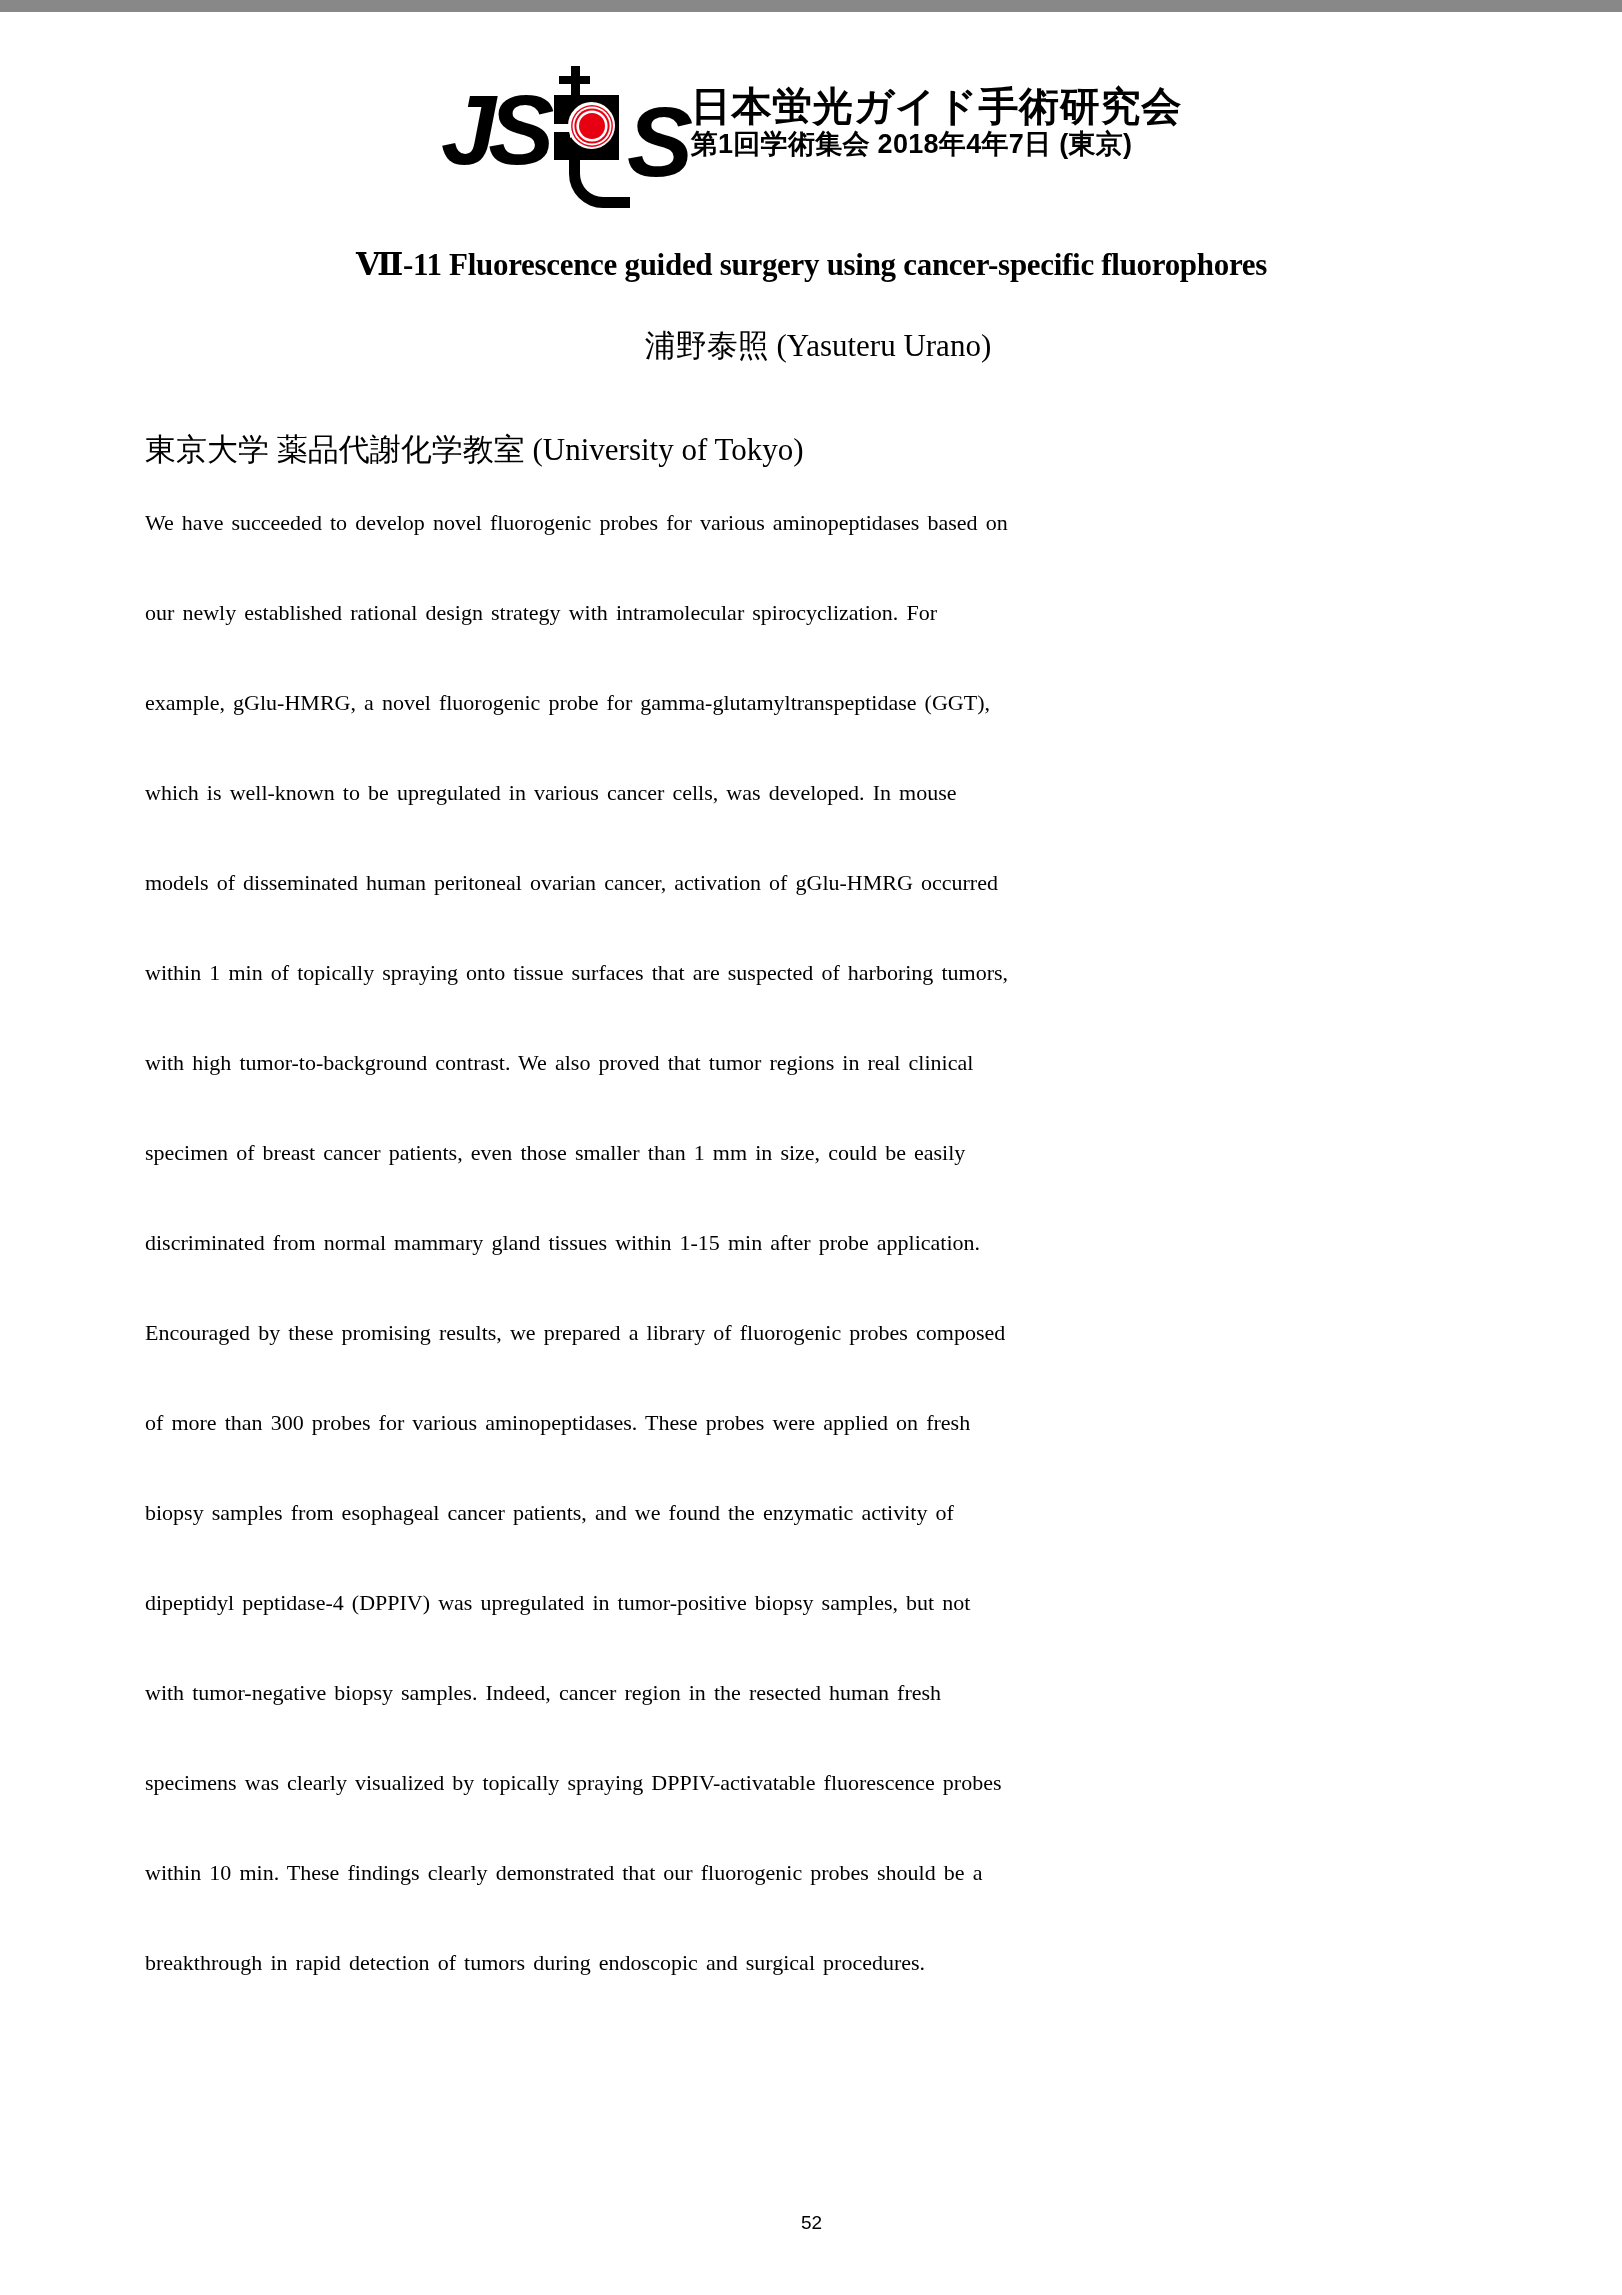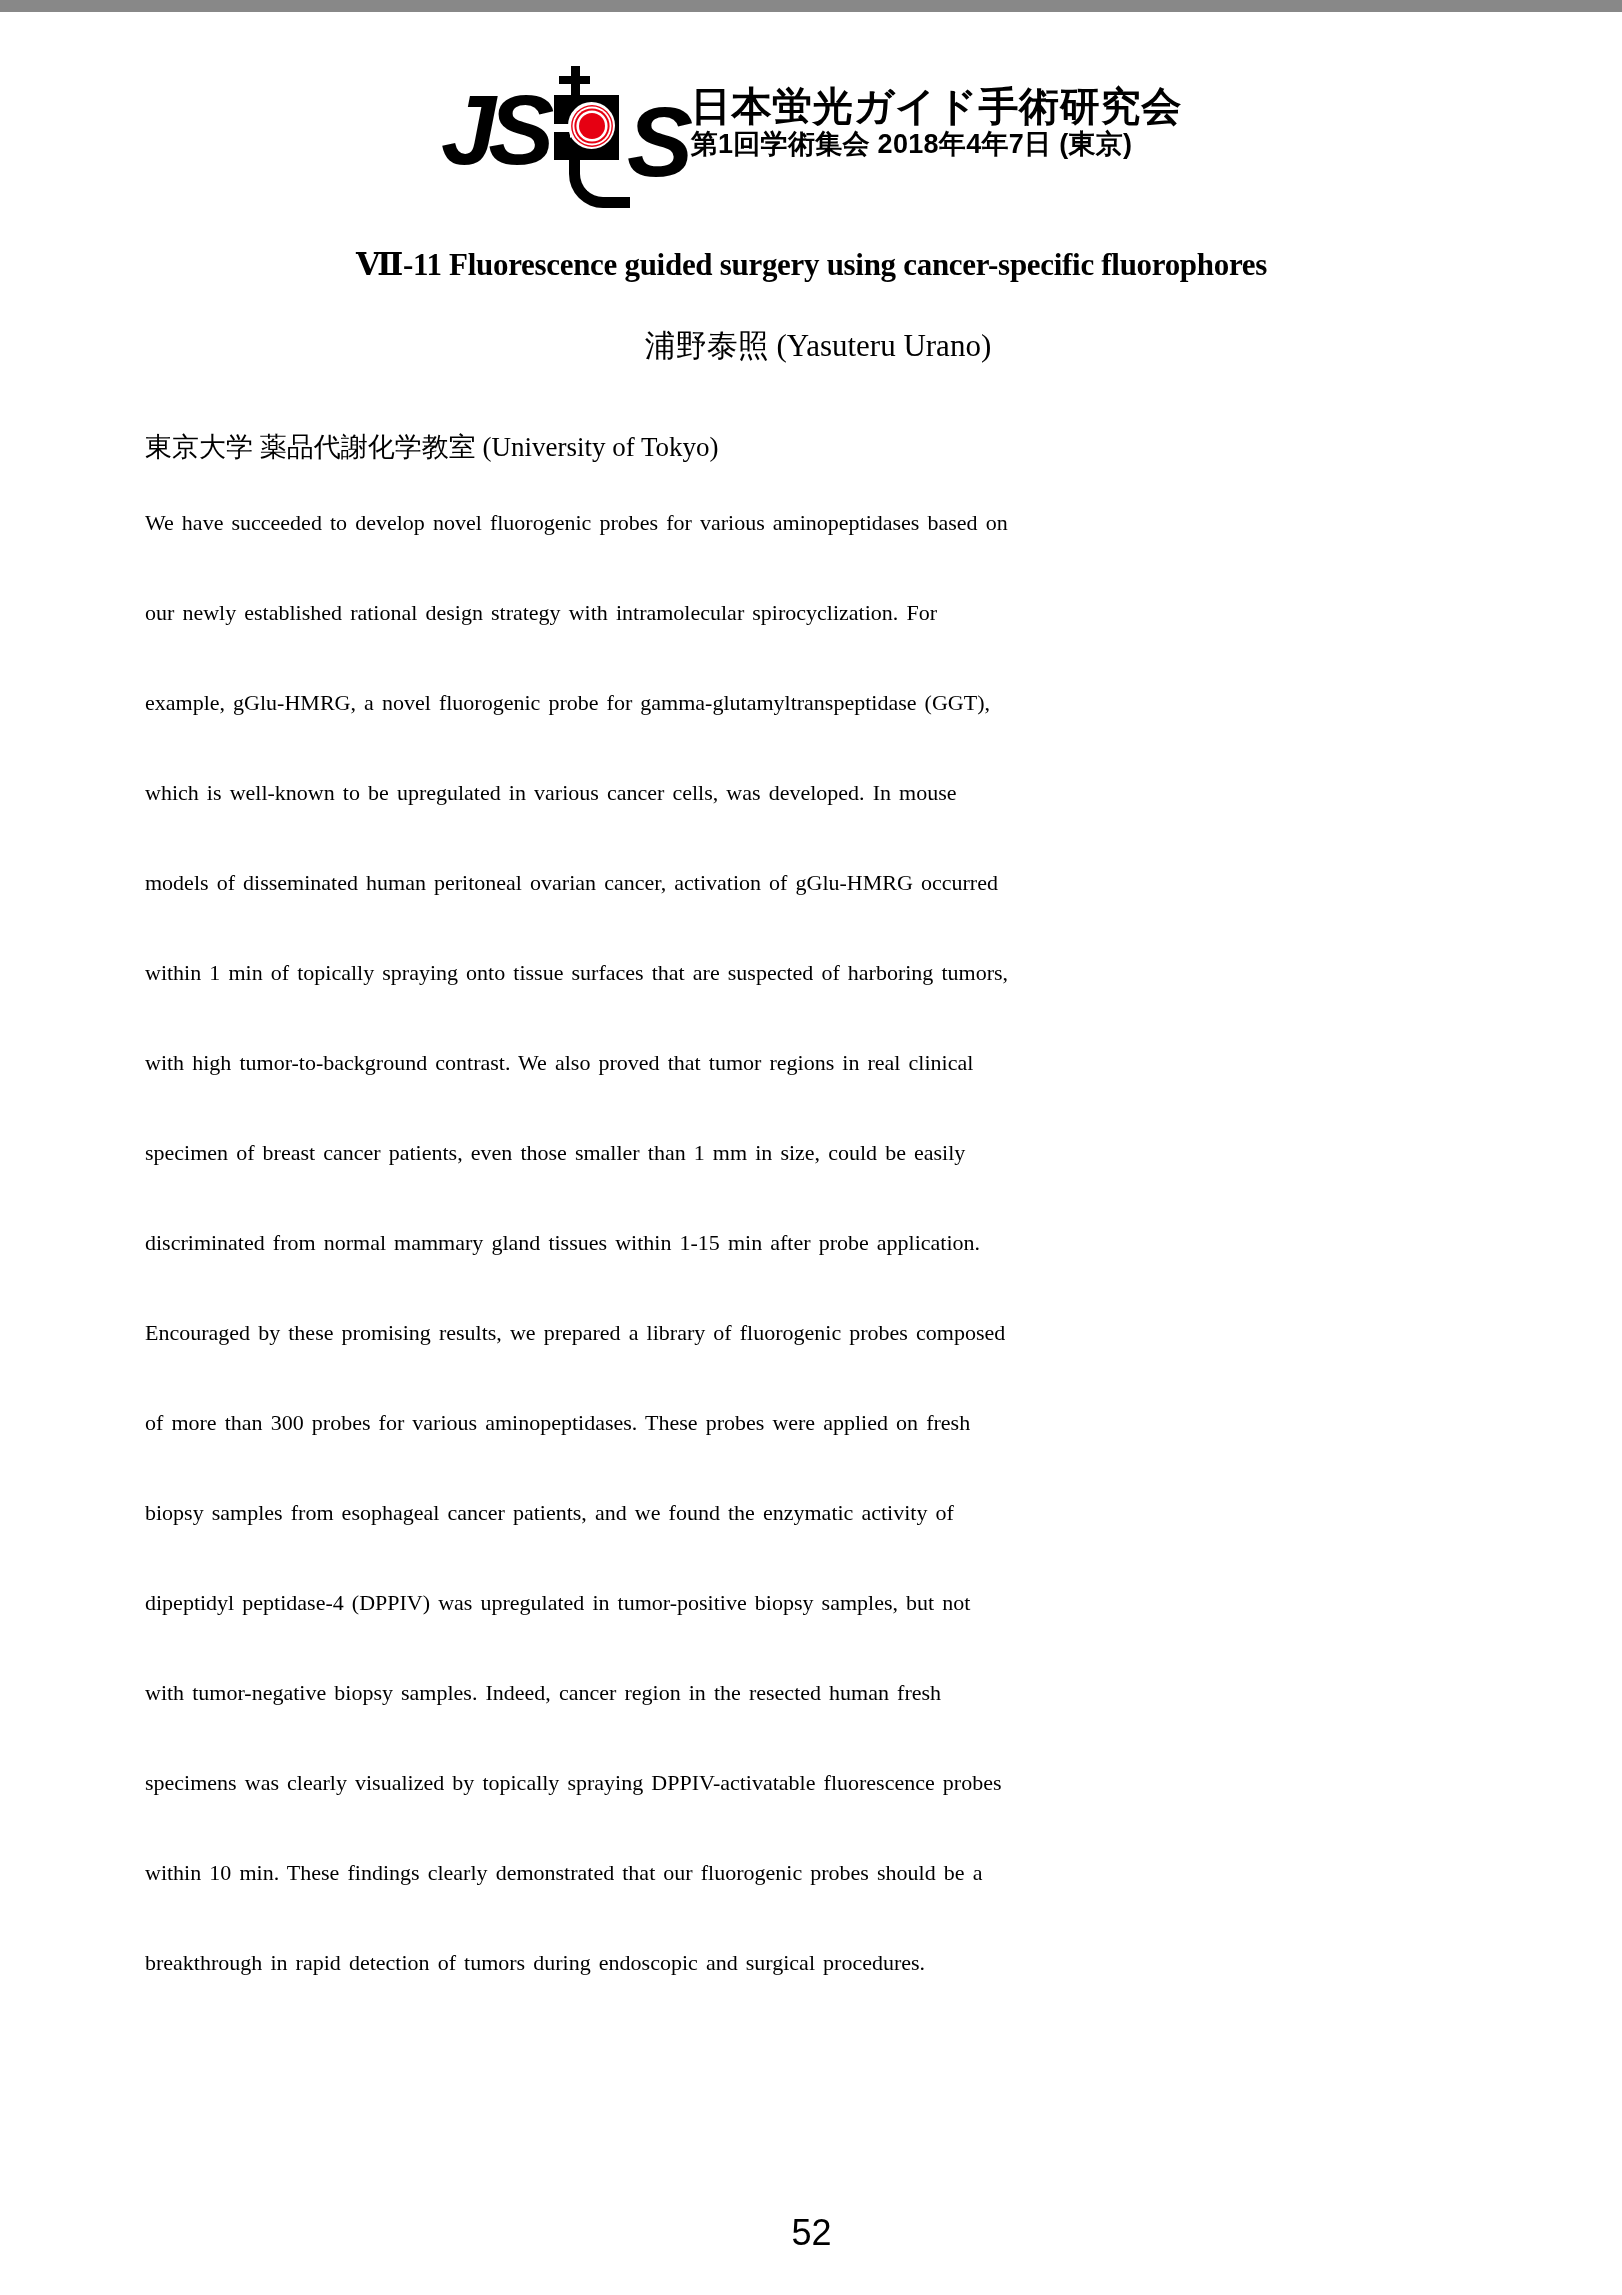--- a/index.html
+++ b/index.html
@@ -55,36 +55,36 @@
     position:absolute;top:234px;left:0;right:0;
     text-align:center;font-size:31px;font-weight:bold;margin:0;
     letter-spacing:-0.3px;
   }
   .author{
     position:absolute;top:313px;left:13px;right:0;
     text-align:center;font-size:31px;
   }
   .affiliation{
     position:absolute;top:417px;left:145px;right:145px;
-    font-size:27px;
+    font-size:31px;
   }
   .abstract-body{
     position:absolute;top:466px;left:145px;right:118px;
     font-size:22px;word-spacing:2.6px;
   }
   .body-line{
     height:90px;display:flex;align-items:center;
     white-space:nowrap;
   }
   
   .pagenum{
     position:absolute;top:2200px;left:0;right:0;
     text-align:center;
     font-family:"Liberation Sans","DejaVu Sans",sans-serif;
-    font-size:36px;
+    font-size:19px;
   }
 </style>
 </head>
 <body>
 
 <div class="page">
 
   <div class="header">
     <div class="logo-mark">
       <span class="lm-js">JS</span>

